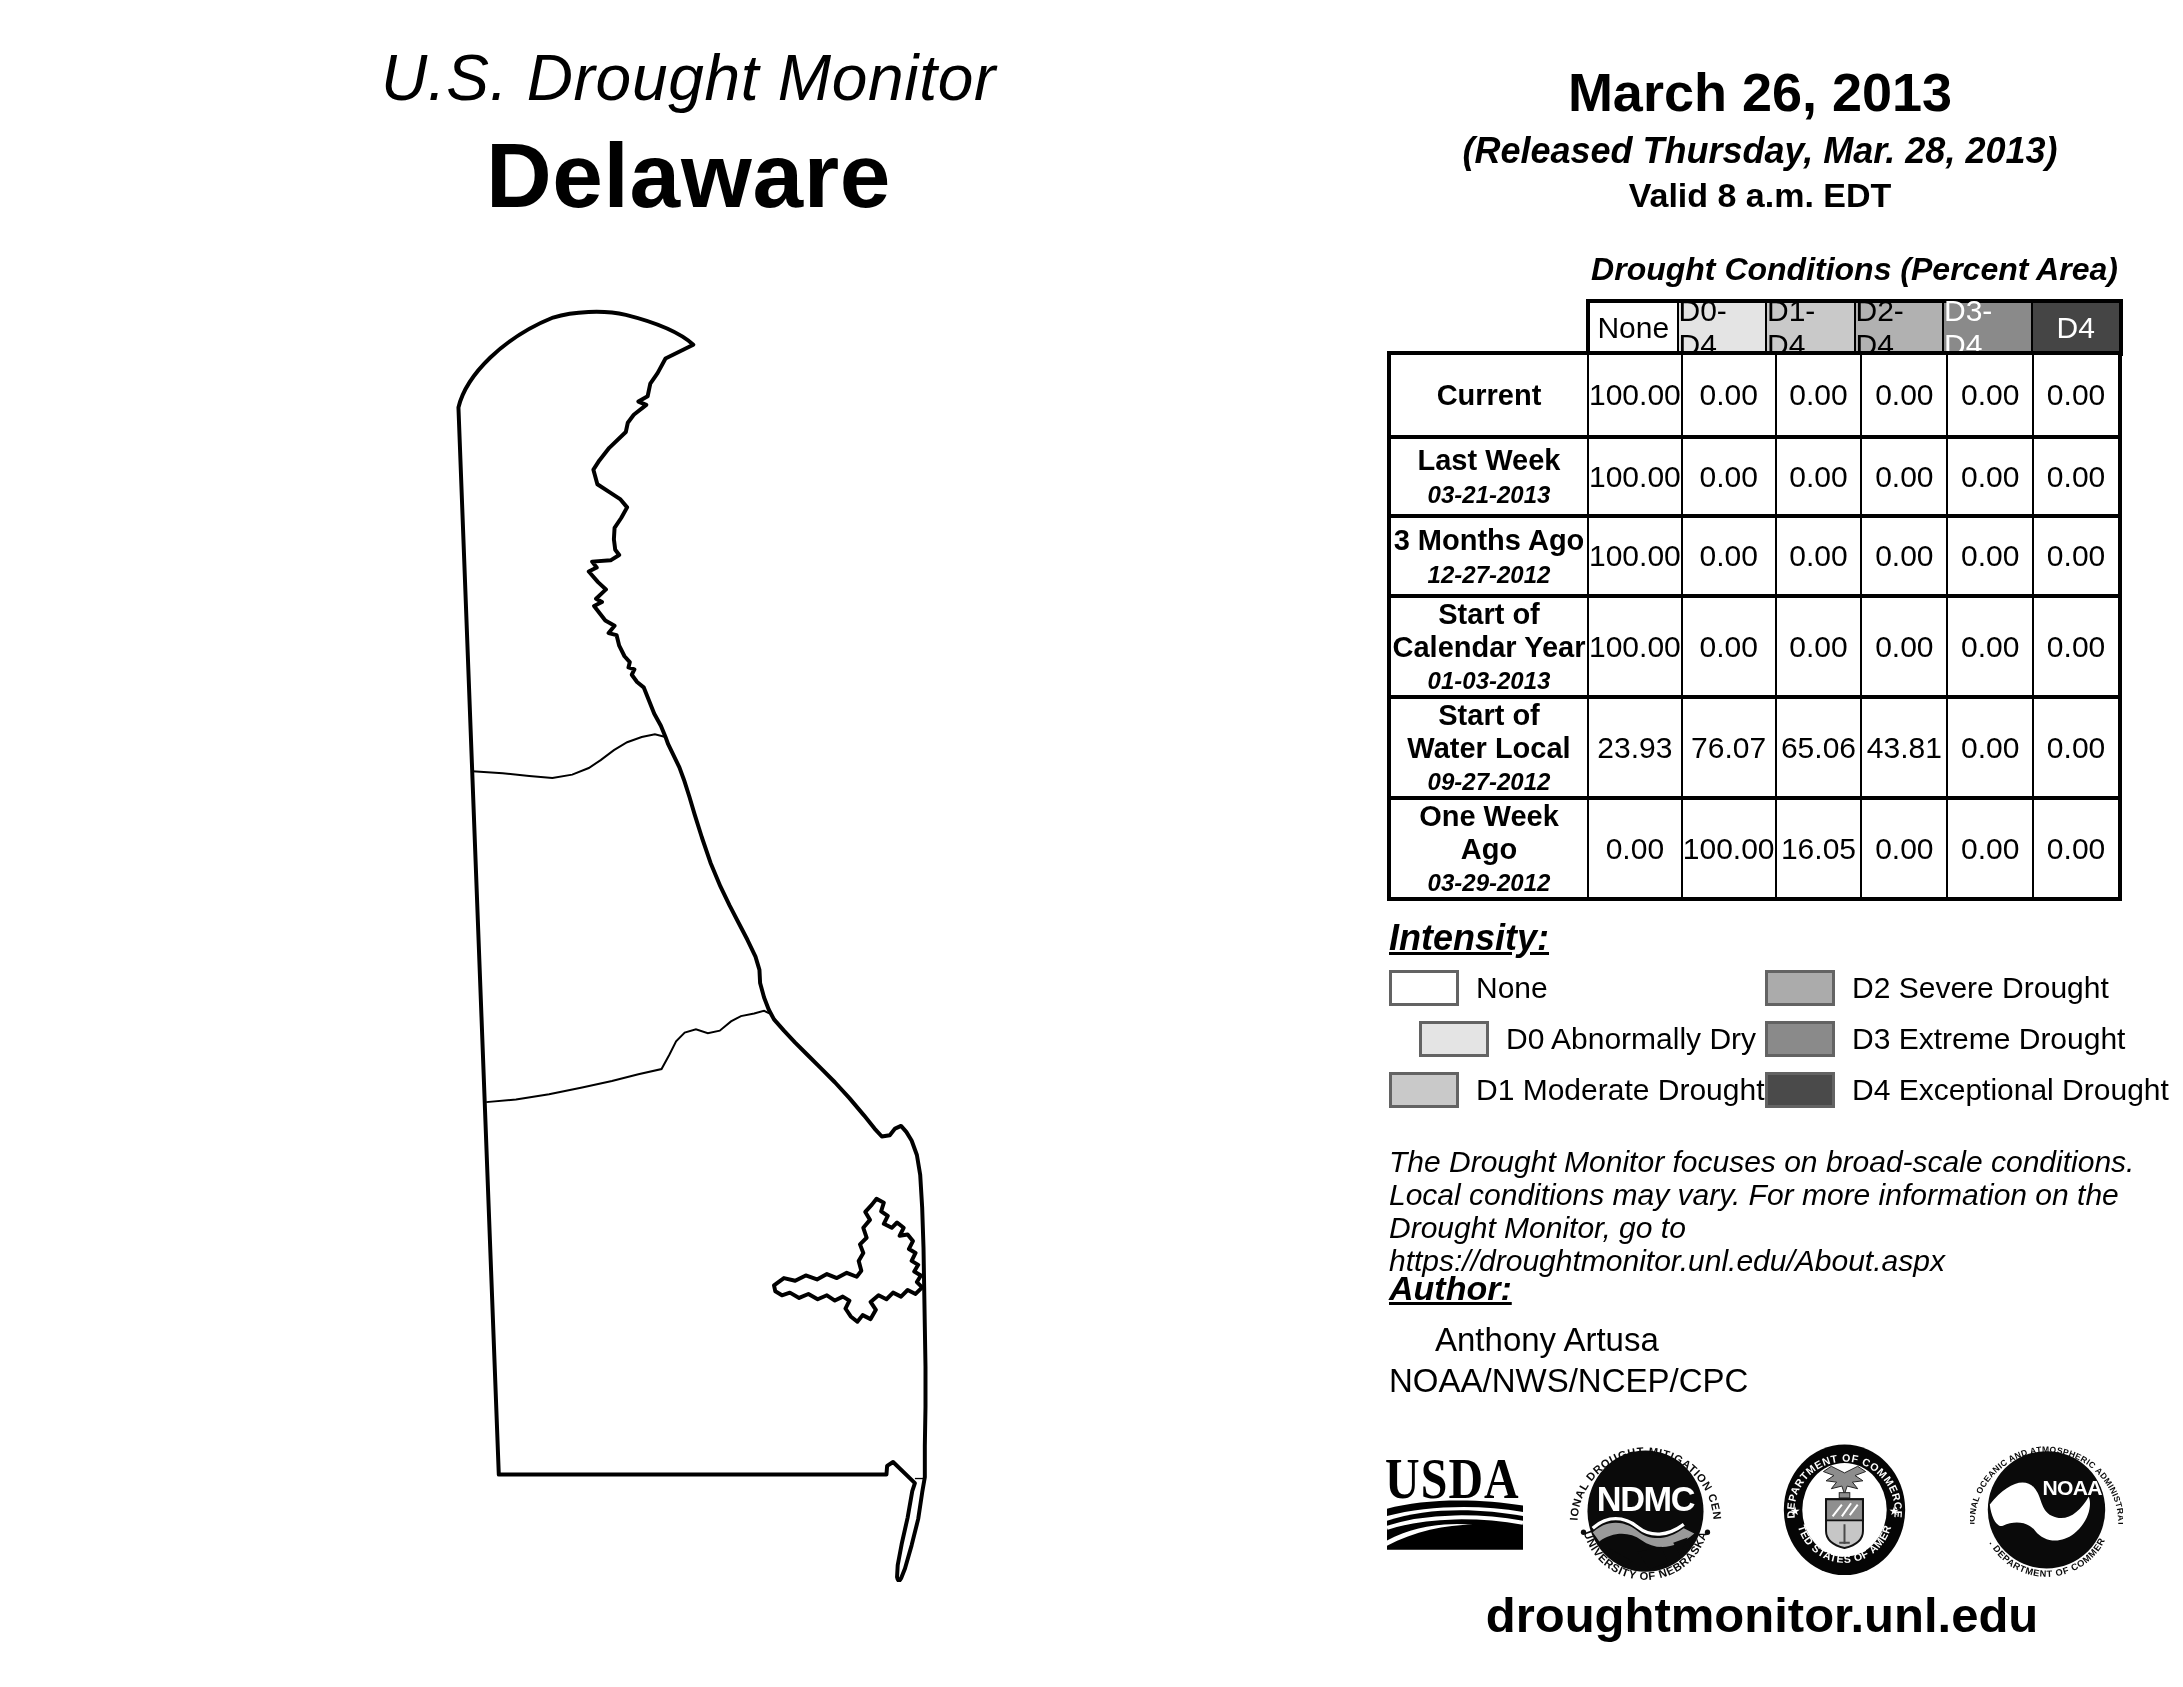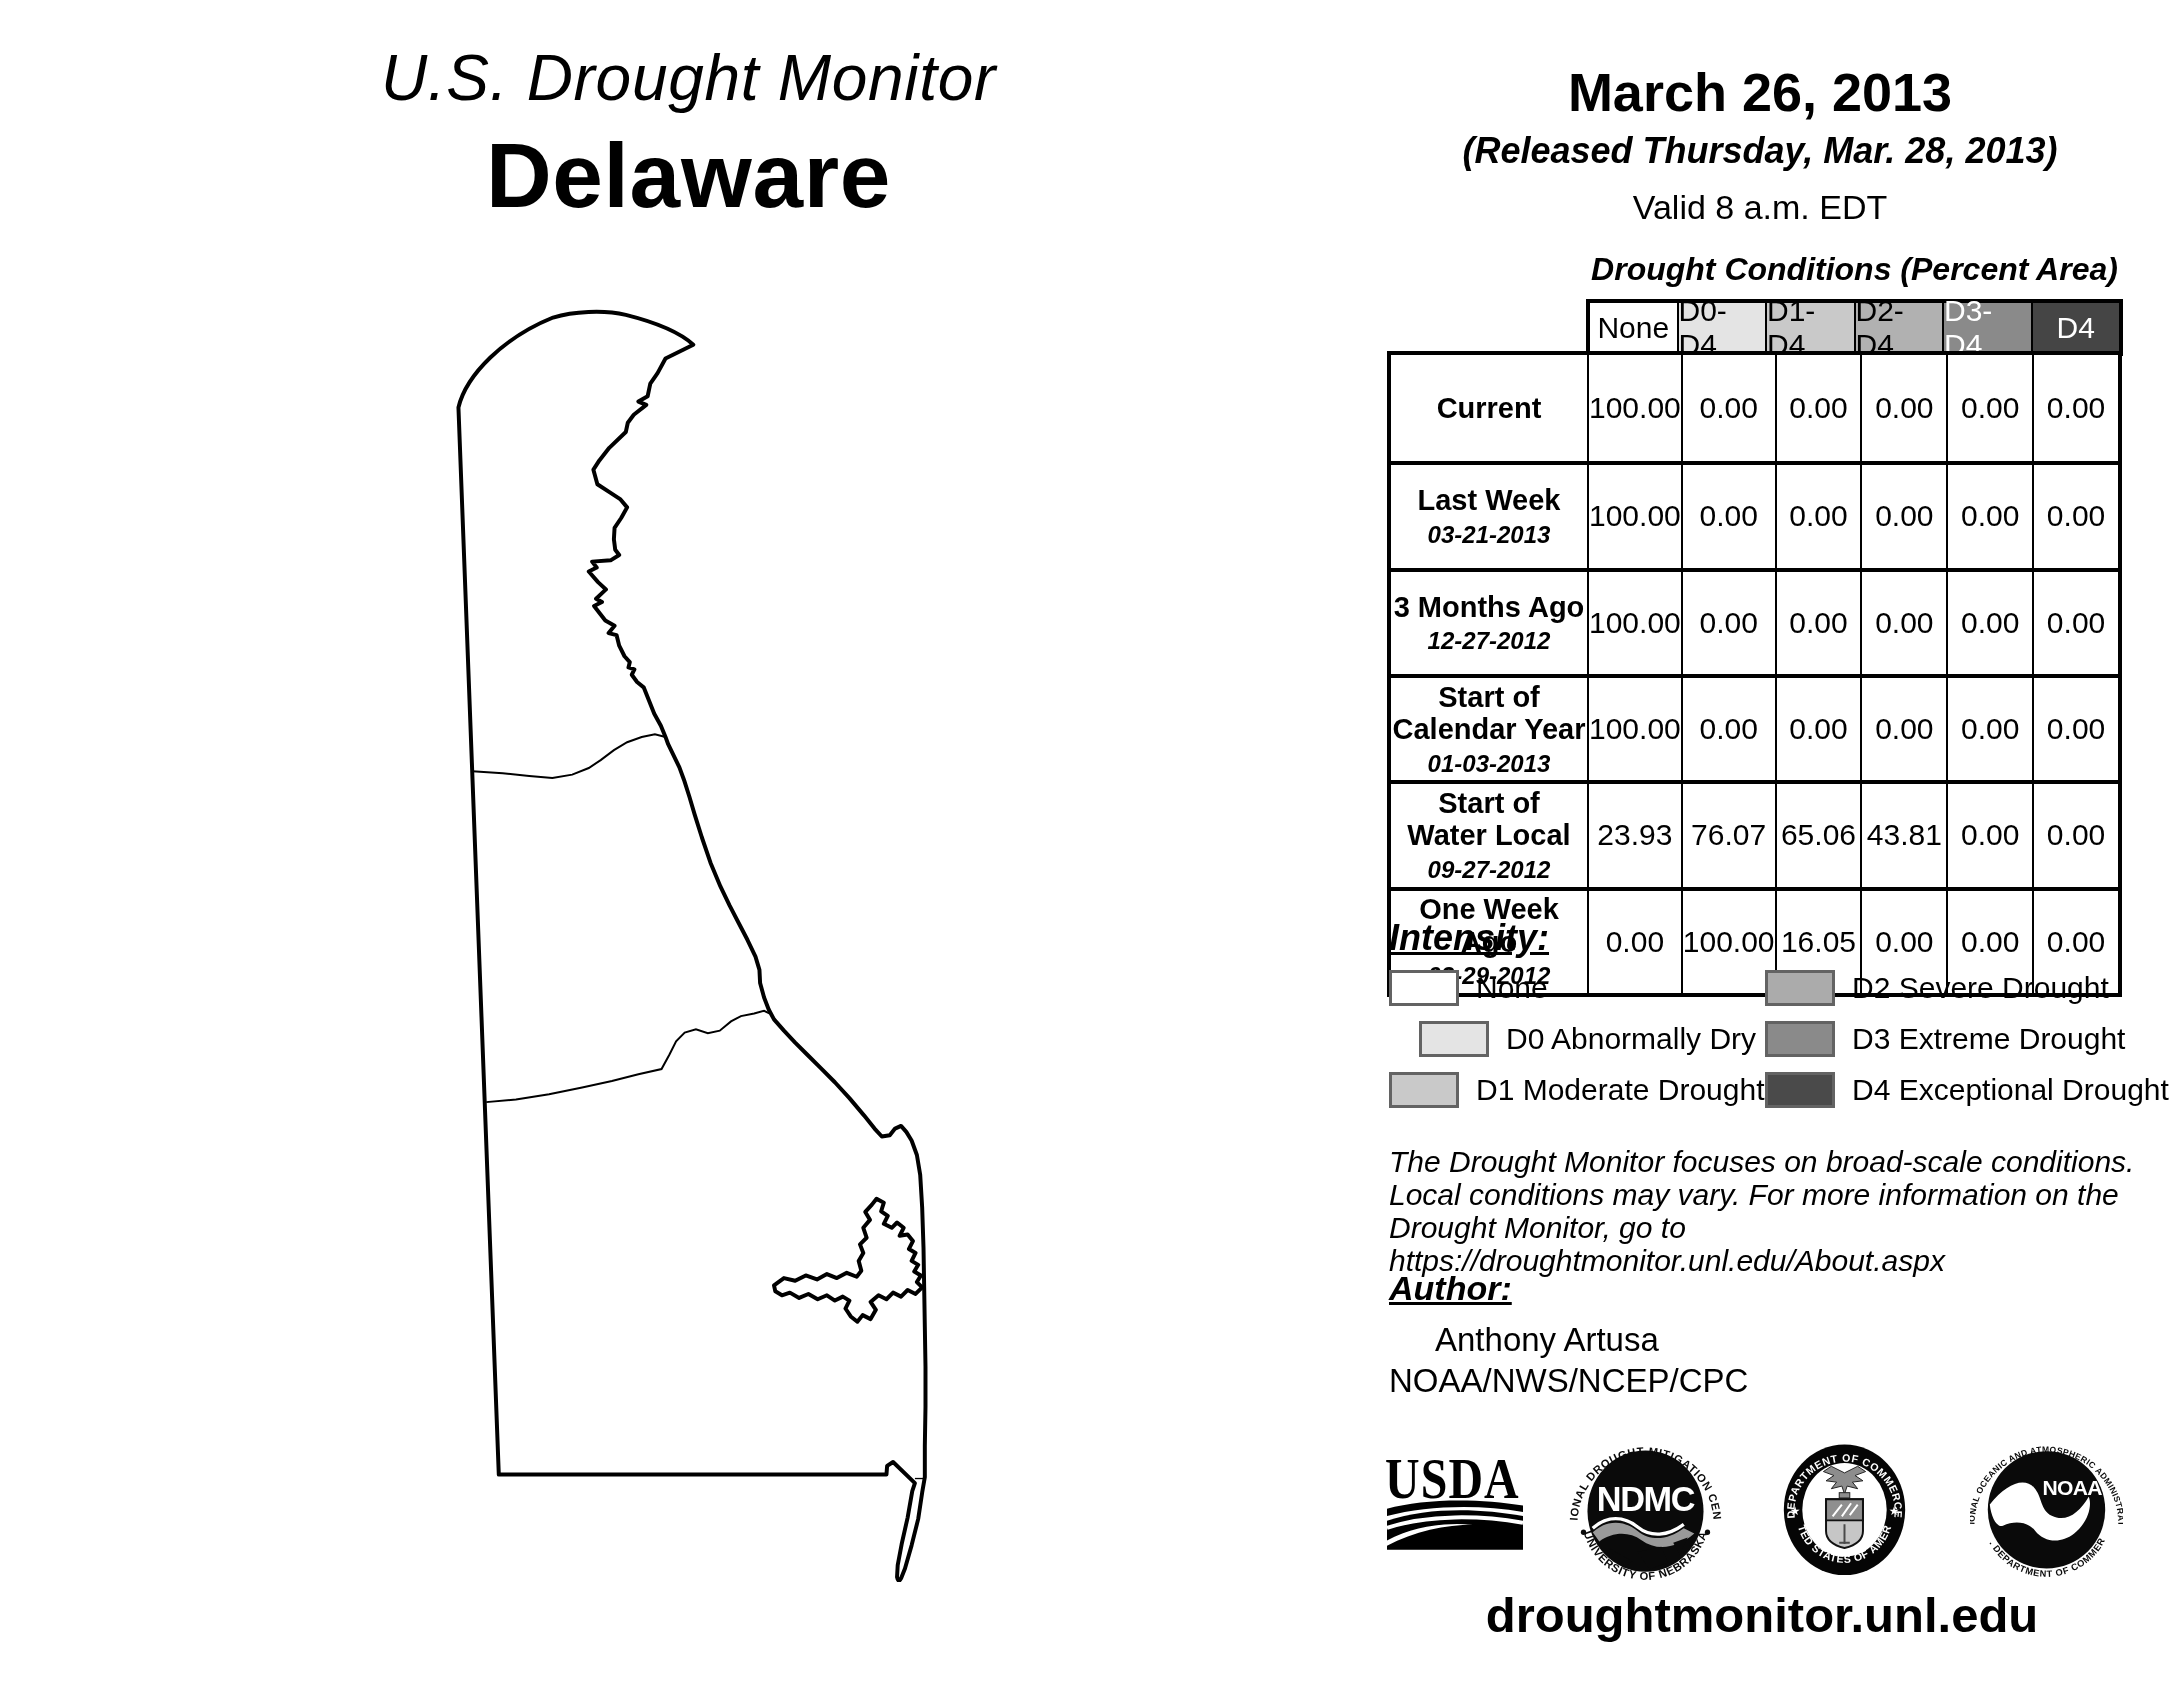--- a/index.html
+++ b/index.html
@@ -8,31 +8,31 @@
   .abs{position:absolute;}
 
   
   .title-block{left:159px;top:41px;width:1059px;text-align:center;}
   .title-line1{font-size:64px;font-weight:normal;font-style:italic;letter-spacing:0.7px;}
   .title-line2{font-size:91px;font-weight:bold;margin-top:9.3px;letter-spacing:0.7px;}
 
   .date-block{left:1363px;top:61px;width:794px;text-align:center;}
   .date-main{font-size:54px;font-weight:bold;}
   .date-released{font-size:36px;font-weight:bold;font-style:italic;margin-top:6.6px;}
-  .date-valid{font-size:34px;font-weight:normal;margin-top:16px;}
+  .date-valid{font-size:34px;font-weight:bold;margin-top:4px;}
 
   
   .tbl-caption{left:1586px;top:251px;width:537px;text-align:center;
                font-size:32px;font-weight:bold;font-style:italic;}
   .dm-header{left:1586px;top:299px;width:537px;height:57px;display:flex;
              border:4.6px solid #000;box-sizing:border-box;background:#fff;}
   .dm-header .hcell{flex:1;display:flex;align-items:center;justify-content:center;
              font-size:30px;border-left:2.6px solid #000;}
   .dm-header .hcell:first-child{border-left:none;}
-  .dm-body{left:1387px;top:351px;width:735px;height:646px;display:grid;
+  .dm-body{left:1387px;top:351px;width:735px;height:550px;display:grid;
            grid-template-columns:196px repeat(6,1fr);grid-auto-rows:1fr;
            border:4.6px solid #000;box-sizing:border-box;background:#fff;}
   .dm-body .cell{display:flex;flex-direction:column;align-items:center;justify-content:center;
            border-left:2.6px solid #000;border-top:4px solid #000;}
   .dm-body .cell.col0{border-left:none;}
   .dm-body .cell.row0{border-top:none;}
   .rlabel{font-size:29px;font-weight:bold;line-height:1.12;text-align:center;}
   .rdate{font-size:24px;font-weight:bold;font-style:italic;margin-top:4px;}
   .rval{font-size:30px;}
 

